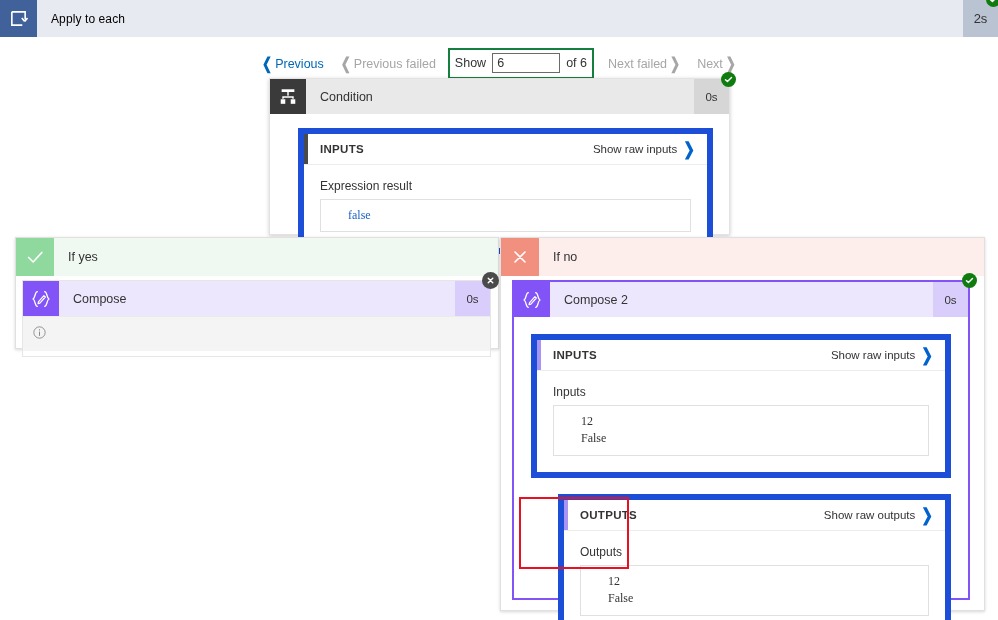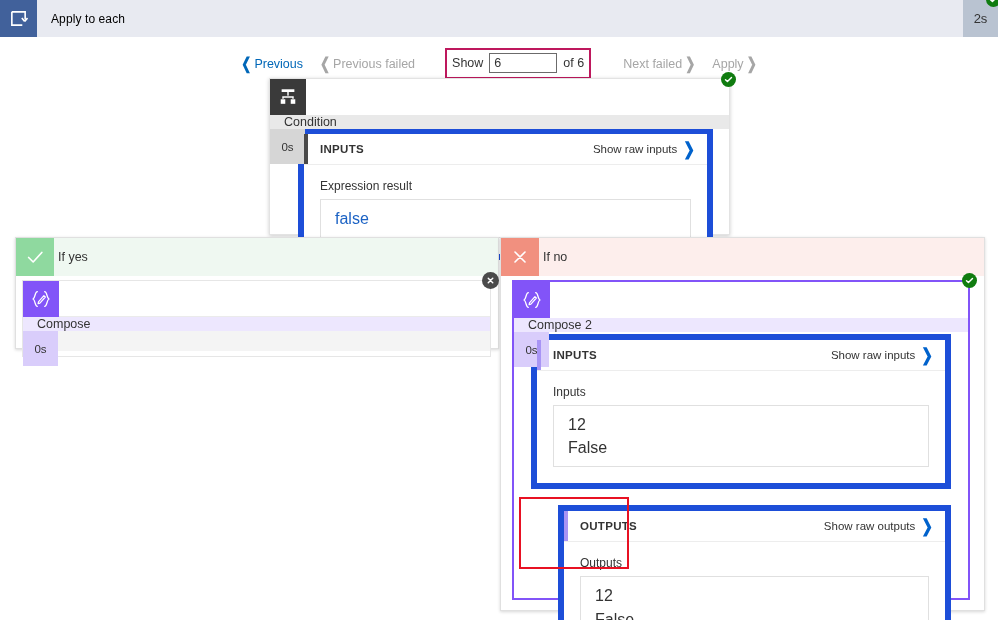--- a/index.html
+++ b/index.html
@@ -50,24 +50,24 @@
     display:flex;align-items:center;justify-content:center;
     font-size:12.5px;
   }
   .pg{display:flex;align-items:center;white-space:nowrap;}
   .pg-link{color:#0067b8;cursor:pointer;}
   .pg-dim{color:#a6a6a6;}
   .chev{font-size:12px;display:inline-block;transform:scaleY(1.35);margin:0 3px;font-weight:600;}
   .pg-prev{margin-right:14px;}
   .pg-prevfail{margin-right:8px;}
   .showbox{
-    border:2px solid #be185d;
+    border:2px solid #15803d;
     padding:3px 5px 4px 5px;
     display:flex;align-items:center;gap:6px;
-    margin:0 22px;
+    margin:0 4px;
   }
   .showbox label{color:#333;}
   .show-input{
     width:68px;height:20px;
     border:1px solid #6b6b6b;
     font-family:"Liberation Sans",sans-serif;
     font-size:12.5px;color:#333;
     padding:0 4px;box-sizing:border-box;
     outline:none;background:#fff;
   }
@@ -77,21 +77,20 @@
 
   
   .cond-card{
     position:absolute;left:269px;top:78px;width:459px;height:155px;
     background:#fff;border:1px solid #e3e3e3;
     box-shadow:0 1px 4px rgba(0,0,0,.20);
   }
   .act-header{
     display:flex;align-items:stretch;height:35px;
     position:relative;
-    flex-direction:column;
   }
   .act-icon{
     width:36px;flex:0 0 36px;display:flex;align-items:center;justify-content:center;
   }
   .act-icon.dark{background:#3a3a3a;}
   .act-icon.purple{background:#8254f8;}
   .act-title{
     flex:1 1 auto;display:flex;align-items:center;
     padding-left:14px;font-size:12.5px;color:#333;
   }
@@ -123,36 +122,36 @@
     font-size:11.5px;color:#333;padding-right:6px;cursor:pointer;
   }
   .sect-chev{
     color:#0062cc;font-size:14px;font-weight:bold;padding-right:12px;
     display:inline-block;transform:scaleY(1.25);cursor:pointer;
   }
   .sect-body{padding:14px 16px 16px 16px;}
   .field-label{font-size:12px;color:#333;margin-bottom:6px;}
   .value-box{
     border:1px solid #e0e0e0;background:#fff;
-    font-family:Liberation Sans, sans-serif;
-    font-size:16px;color:#333;
-    padding:7px 14px;line-height:1.45;white-space:pre;
+    font-family:Liberation Serif, serif;
+    font-size:12px;color:#333;
+    padding:7px 27px;line-height:1.45;white-space:pre;
   }
   .value-box.blue{color:#1b62c4;}
 
   
   .branch{
     position:absolute;border:1px solid #e0e0e0;background:#fff;
     box-shadow:0 1px 3px rgba(0,0,0,.16);
   }
   .branch-head{height:38px;display:flex;align-items:stretch;}
   .branch-icon{width:38px;flex:0 0 38px;display:flex;align-items:center;justify-content:center;}
   .branch-icon.yes{background:#8fd99f;}
   .branch-icon.no{background:#f1907f;}
-  .branch-name{flex:1 1 auto;display:flex;align-items:center;padding-left:4px;font-size:12.5px;color:#333;}
+  .branch-name{flex:1 1 auto;display:flex;align-items:center;padding-left:14px;font-size:12.5px;color:#333;}
   .branch-head.yes .branch-name{background:#eff8f1;}
   .branch-head.no .branch-name{background:#fdeeec;}
 
   .yes-branch{left:15px;top:237px;width:482px;height:110px;}
   .no-branch{left:500px;top:237px;width:483px;height:372px;}
 
   
   .compose-card{
     position:absolute;left:22px;top:280px;width:467px;height:75px;
     background:#fff;border:1px solid #e6e6e6;
@@ -220,21 +219,21 @@
       <input class="show-input" type="text" value="6" style="">
       <span class="pg-of">of 6</span>
     </span>
 
     <span class="pg pg-dim pg-nextfail">
       <span>Next failed</span>
       <span class="chev">❯</span>
     </span>
 
     <span class="pg pg-dim pg-next">
-      <span>Apply</span>
+      <span>Next</span>
       <span class="chev">❯</span>
     </span>
   </div>
 
   <div class="cond-card">
     <div class="act-header hdr-grey">
       <div class="act-icon dark">
         <svg width="20" height="20" viewBox="0 0 22 22">
           <rect x="4" y="2.5" width="14" height="3" fill="#ffffff"></rect>
           <rect x="10.2" y="5.5" width="1.6" height="4" fill="#ffffff"></rect>

